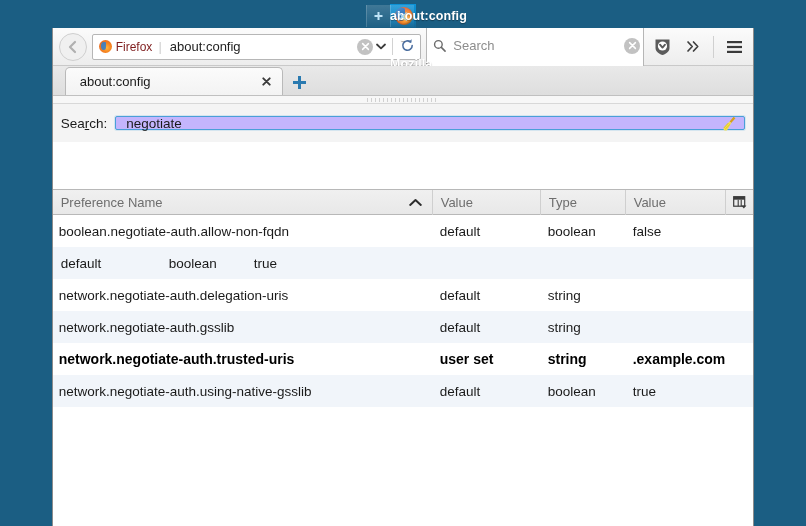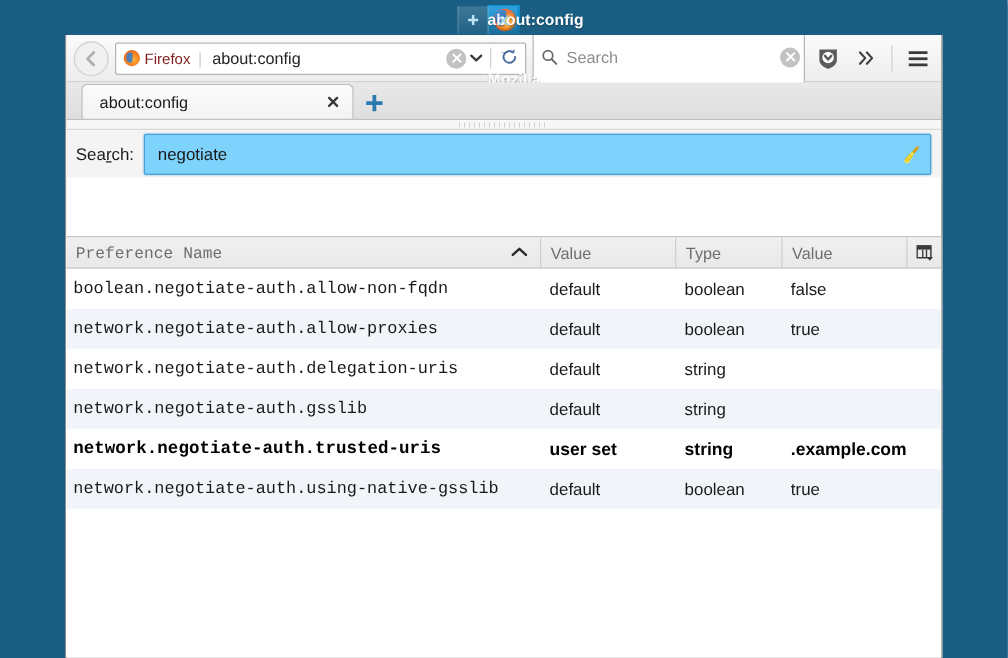--- a/index.html
+++ b/index.html
@@ -254,22 +254,22 @@
     padding: 0 8px;
     gap: 8px;
   }
   #search-label {
     font-size: 13.5px; color: #1a1a1a;
     flex: 0 0 auto;
   }
   #search-label u { text-decoration: underline; }
   #filterbox {
     flex: 1 1 auto;
-    height: 33px;
-    background: #7dd3fc;
+    height: 14px;
+    background: #c4b5fd;
     border: 1px solid #4a9fd8;
     border-radius: 2px;
     display: flex; align-items: center;
     padding: 0 4px 0 10px;
     box-shadow: 0 0 0 1px rgba(74,159,216,.18);
   }
   #filter-value {
     flex: 1 1 auto;
     font-size: 13.5px; color: #1a1a1a;
     white-space: nowrap; overflow: hidden;
@@ -301,21 +301,21 @@
     border-left: 1px solid #cfcfcf;
     position: relative;
     cursor: pointer;
   }
   .th:first-child { border-left: none; }
   .th .sortarrow {
     position: absolute; right: 10px; top: 50%;
     transform: translateY(-50%);
     color: #2c2c2c;
   }
-  .col-name   { flex: 0 0 379px; font-family: Liberation Mono, monospace; }
+  .col-name   { flex: 0 0 379px; }
   .col-status { flex: 0 0 108px; }
   .col-type   { flex: 0 0 85px; }
   .col-value  { flex: 1 1 auto; }
   .col-picker {
     flex: 0 0 28px;
     justify-content: center;
     padding-left: 0;
     color: #4a4a4a;
   }
 
@@ -503,21 +503,20 @@
 
         <div id="tbody">
             <div class="row">
               <div class="cell col-name">boolean.negotiate-auth.allow-non-fqdn</div>
               <div class="cell col-status">default</div>
               <div class="cell col-type">boolean</div>
               <div class="cell col-value">false</div>
               <div class="cell col-picker"></div>
             </div>
             <div class="row alt">
-              <div class="cell col-name">network.negotiate-auth.allow-proxies</div>
               <div class="cell col-status">default</div>
               <div class="cell col-type">boolean</div>
               <div class="cell col-value">true</div>
               <div class="cell col-picker"></div>
             </div>
             <div class="row">
               <div class="cell col-name">network.negotiate-auth.delegation-uris</div>
               <div class="cell col-status">default</div>
               <div class="cell col-type">string</div>
               <div class="cell col-value"></div>

